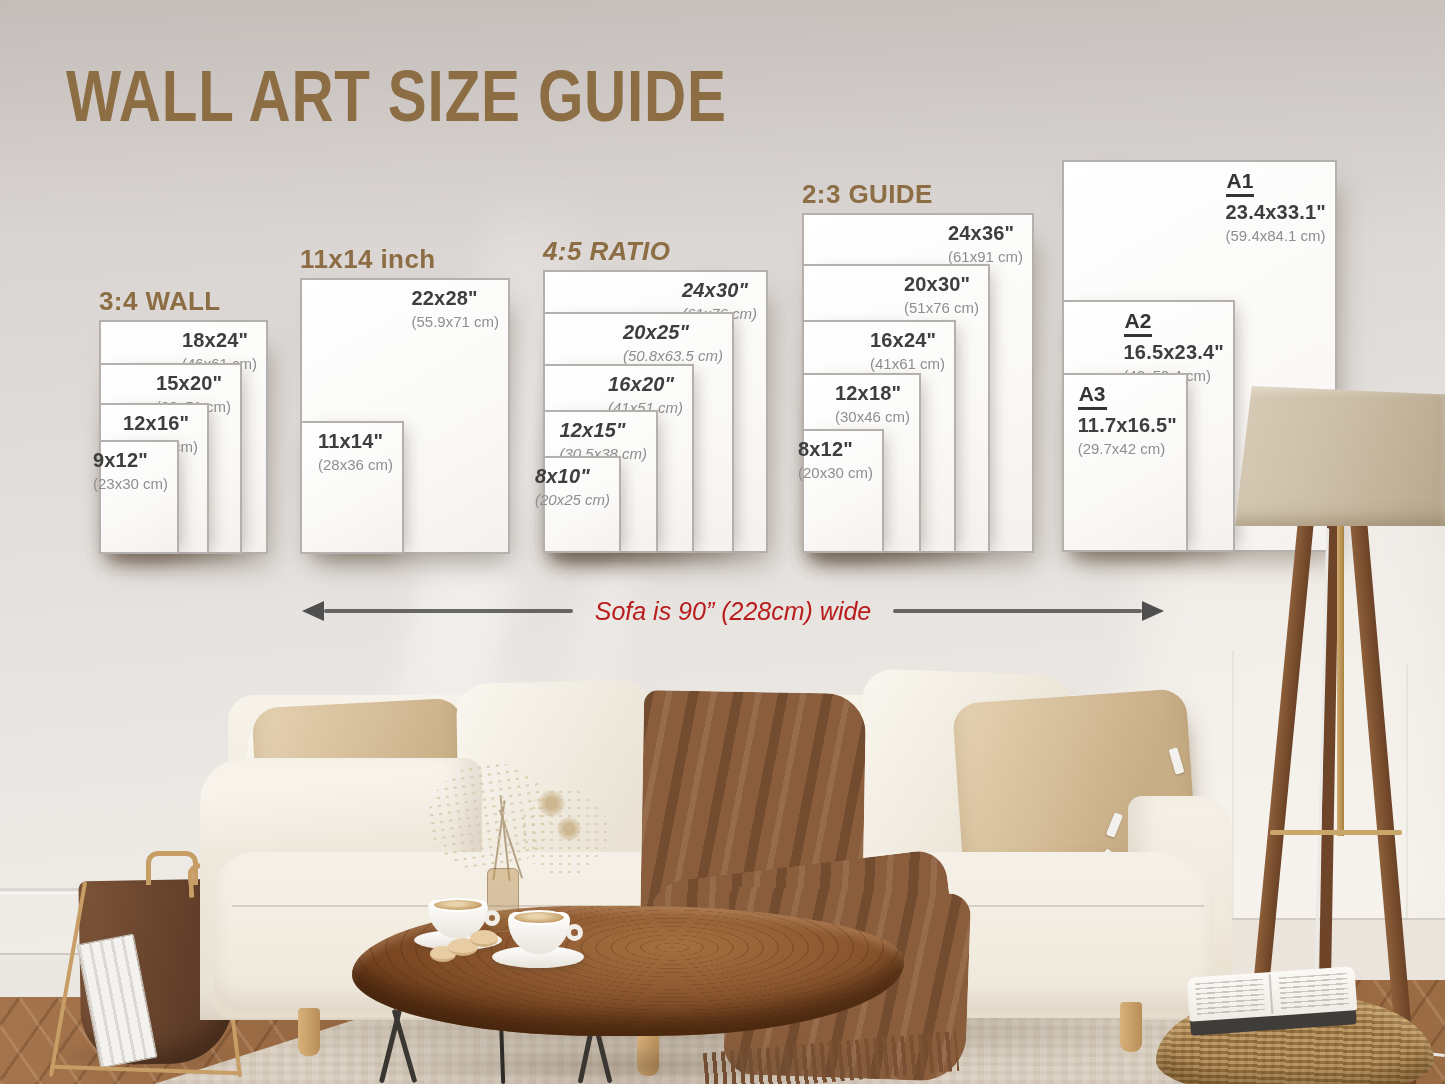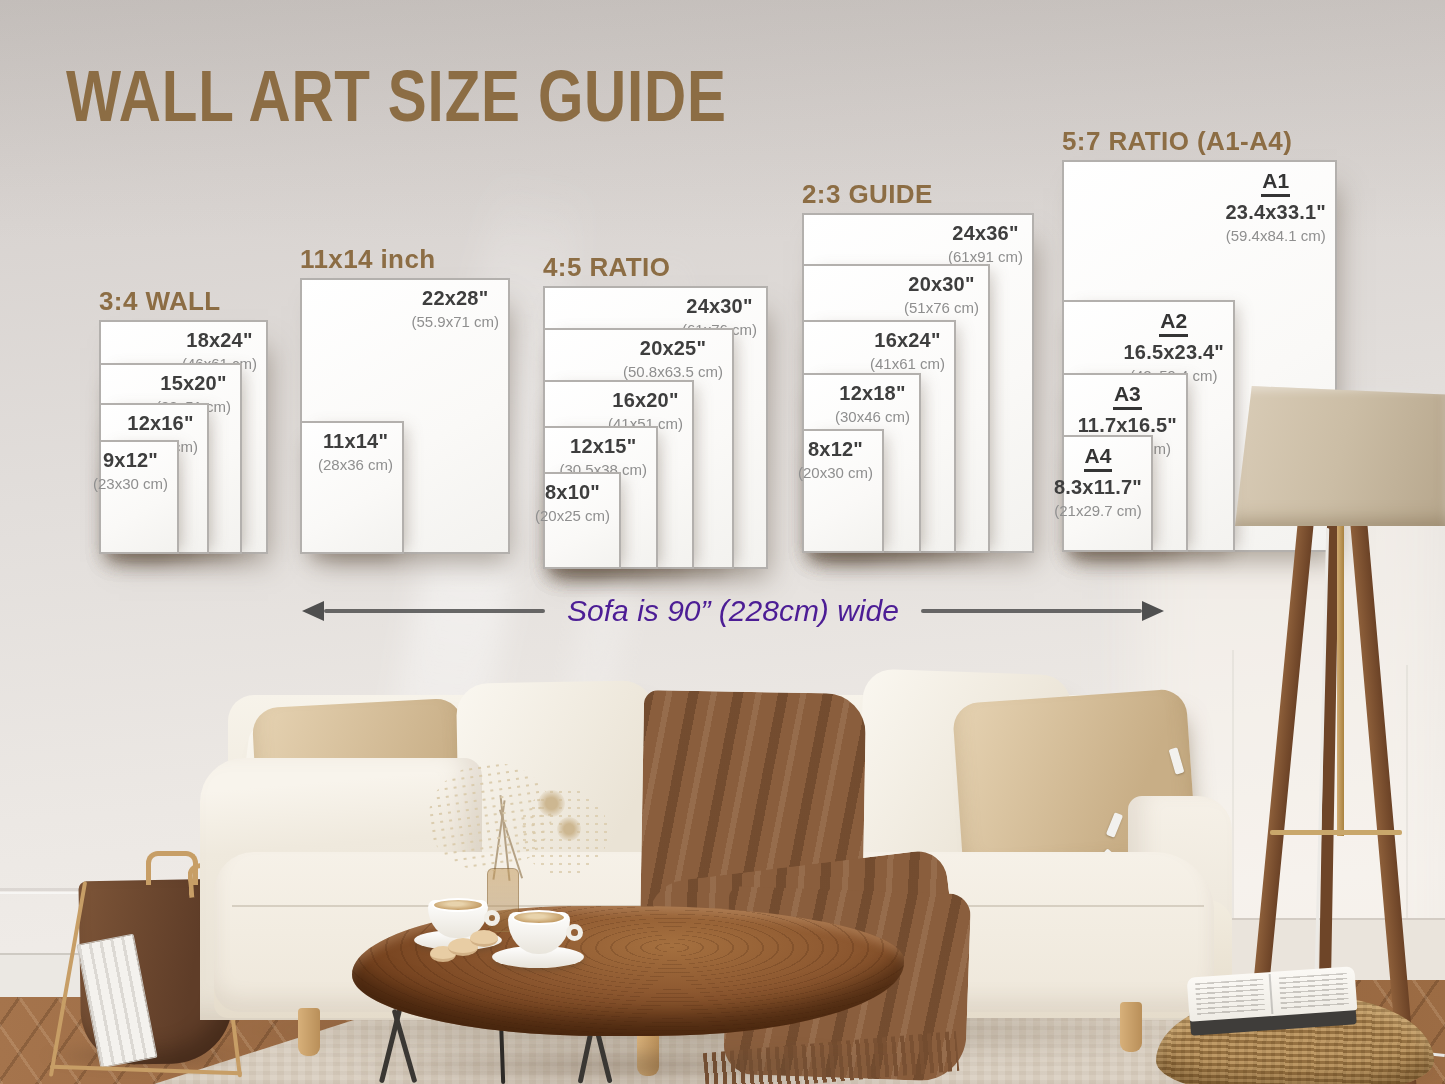--- a/index.html
+++ b/index.html
@@ -32,33 +32,33 @@
   
   #page-title{left:66px;top:54px;font-size:73px;font-weight:bold;letter-spacing:1px;color:var(--accent);
     transform:scaleX(.8);transform-origin:left top;white-space:nowrap;z-index:3;}
   .group{position:absolute;z-index:3;}
   .group-title{position:absolute;left:0;top:0;font-size:26px;font-weight:bold;letter-spacing:.4px;
     color:var(--accent);white-space:nowrap;}
   .poster{position:absolute;left:0;bottom:0;border:2px solid var(--poster-border);
     background:linear-gradient(150deg,#ffffff 0%,#faf9f7 60%,#f3f2ef 100%);}
   .poster.biggest{box-shadow:10px 18px 26px -10px rgba(100,85,70,.5);}
   .poster.nested{box-shadow:10px 0 14px -6px rgba(110,95,80,.25),0 14px 18px -8px rgba(110,95,80,.4);}
-  .plabel{position:absolute;top:7px;right:9px;text-align:center;white-space:nowrap;}
+  .plabel{position:absolute;top:7px;right:9px;text-align:left;white-space:nowrap;}
   .pseries{display:inline-block;font-size:21px;font-weight:bold;color:#343434;
     border-bottom:3px solid #343434;padding:0 1px 1px;margin-bottom:4px;}
   .psize{font-size:20px;font-weight:bold;color:var(--label-dark);letter-spacing:.2px;}
   .pcm{font-size:15px;color:var(--label-gray);margin-top:3px;}
 
   
   .sofa-ann{left:302px;top:593px;width:862px;height:36px;display:flex;align-items:center;z-index:3;}
   .aline{flex:1;height:4px;background:var(--arrow);border-radius:2px;opacity:.85;}
   .ah{width:0;height:0;border-top:10px solid transparent;border-bottom:10px solid transparent;}
   .ah.l{border-right:22px solid var(--arrow);}
   .ah.r{border-left:22px solid var(--arrow);}
-  .atext{font-size:30px;font-style:italic;color:#4c1d95;padding:0 22px;white-space:nowrap;}
+  .atext{font-size:25px;font-style:italic;color:#b91c1c;padding:0 22px;white-space:nowrap;}
 
   
   .rack-shadow{left:40px;top:1042px;width:212px;height:28px;background:radial-gradient(ellipse,rgba(80,60,40,.4),rgba(80,60,40,0) 70%);filter:blur(6px);z-index:4;}
   .rack{z-index:5;}
   .rack-handle{border:5px solid #c79e66;border-bottom:none;border-radius:12px 12px 0 0;background:none;}
   .rh1{left:146px;top:851px;width:52px;height:34px;}
   .rh2{left:188px;top:862px;width:56px;height:34px;transform:rotate(-4deg);}
   .rack-wire{background:#c79e66;border-radius:2px;}
   .rw-l{left:66px;top:880px;width:4px;height:198px;transform:rotate(10deg);}
   .rw-r{left:226px;top:880px;width:4px;height:198px;transform:rotate(-7deg);}
@@ -238,21 +238,21 @@
             <div class="pcm">(55.9x71 cm)</div>
           </div>
         </div>
         <div class="poster nested" style="width: 104px; height: 133px;">
           <div class="plabel">
             <div class="psize">11x14"</div>
             <div class="pcm">(28x36 cm)</div>
           </div>
         </div>
       </section>
-      <section class="group" style="left: 543px; top: 252px; width: 232px; height: 317px;">
+      <section class="group" style="left: 543px; top: 236px; width: 232px; height: 317px; font-style: italic;">
         <h2 class="group-title" style="margin: 0px;">4:5 RATIO</h2>
         <div class="poster biggest" style="width: 225px; height: 283px;">
           <div class="plabel">
             <div class="psize">24x30"</div>
             <div class="pcm">(61x76 cm)</div>
           </div>
         </div>
         <div class="poster nested" style="width: 191px; height: 241px;">
           <div class="plabel">
             <div class="psize">20x25"</div>
@@ -305,47 +305,39 @@
           </div>
         </div>
         <div class="poster nested" style="width: 82px; height: 124px;">
           <div class="plabel">
             <div class="psize">8x12"</div>
             <div class="pcm">(20x30 cm)</div>
           </div>
         </div>
       </section>
       <section class="group" style="left: 1062px; top: 126px; width: 275px; height: 426px;">
-        <h2 class="group-title" style="margin: 0px;">5:7 RATIO (A1-A4)</h2>
         <div class="poster biggest" style="width: 275px; height: 392px;">
           <div class="plabel">
             <div><span class="pseries">A1</span></div>
             <div class="psize">23.4x33.1"</div>
             <div class="pcm">(59.4x84.1 cm)</div>
           </div>
         </div>
         <div class="poster nested" style="width: 173px; height: 252px;">
           <div class="plabel">
             <div><span class="pseries">A2</span></div>
             <div class="psize">16.5x23.4"</div>
             <div class="pcm">(42x59.4 cm)</div>
           </div>
         </div>
         <div class="poster nested" style="width: 126px; height: 179px;">
           <div class="plabel">
             <div><span class="pseries">A3</span></div>
             <div class="psize">11.7x16.5"</div>
             <div class="pcm">(29.7x42 cm)</div>
-          </div>
-        </div>
-        <div class="poster nested" style="width: 91px; height: 117px;">
-          <div class="plabel">
-            <div><span class="pseries">A4</span></div>
-            <div class="psize">8.3x11.7"</div>
-            <div class="pcm">(21x29.7 cm)</div>
           </div>
         </div>
       </section>
     </div>
 
   <div class="abs sofa-ann">
     <div class="ah l"></div>
     <div class="aline"></div>
     <div class="atext">Sofa is 90” (228cm) wide</div>
     <div class="aline"></div>

